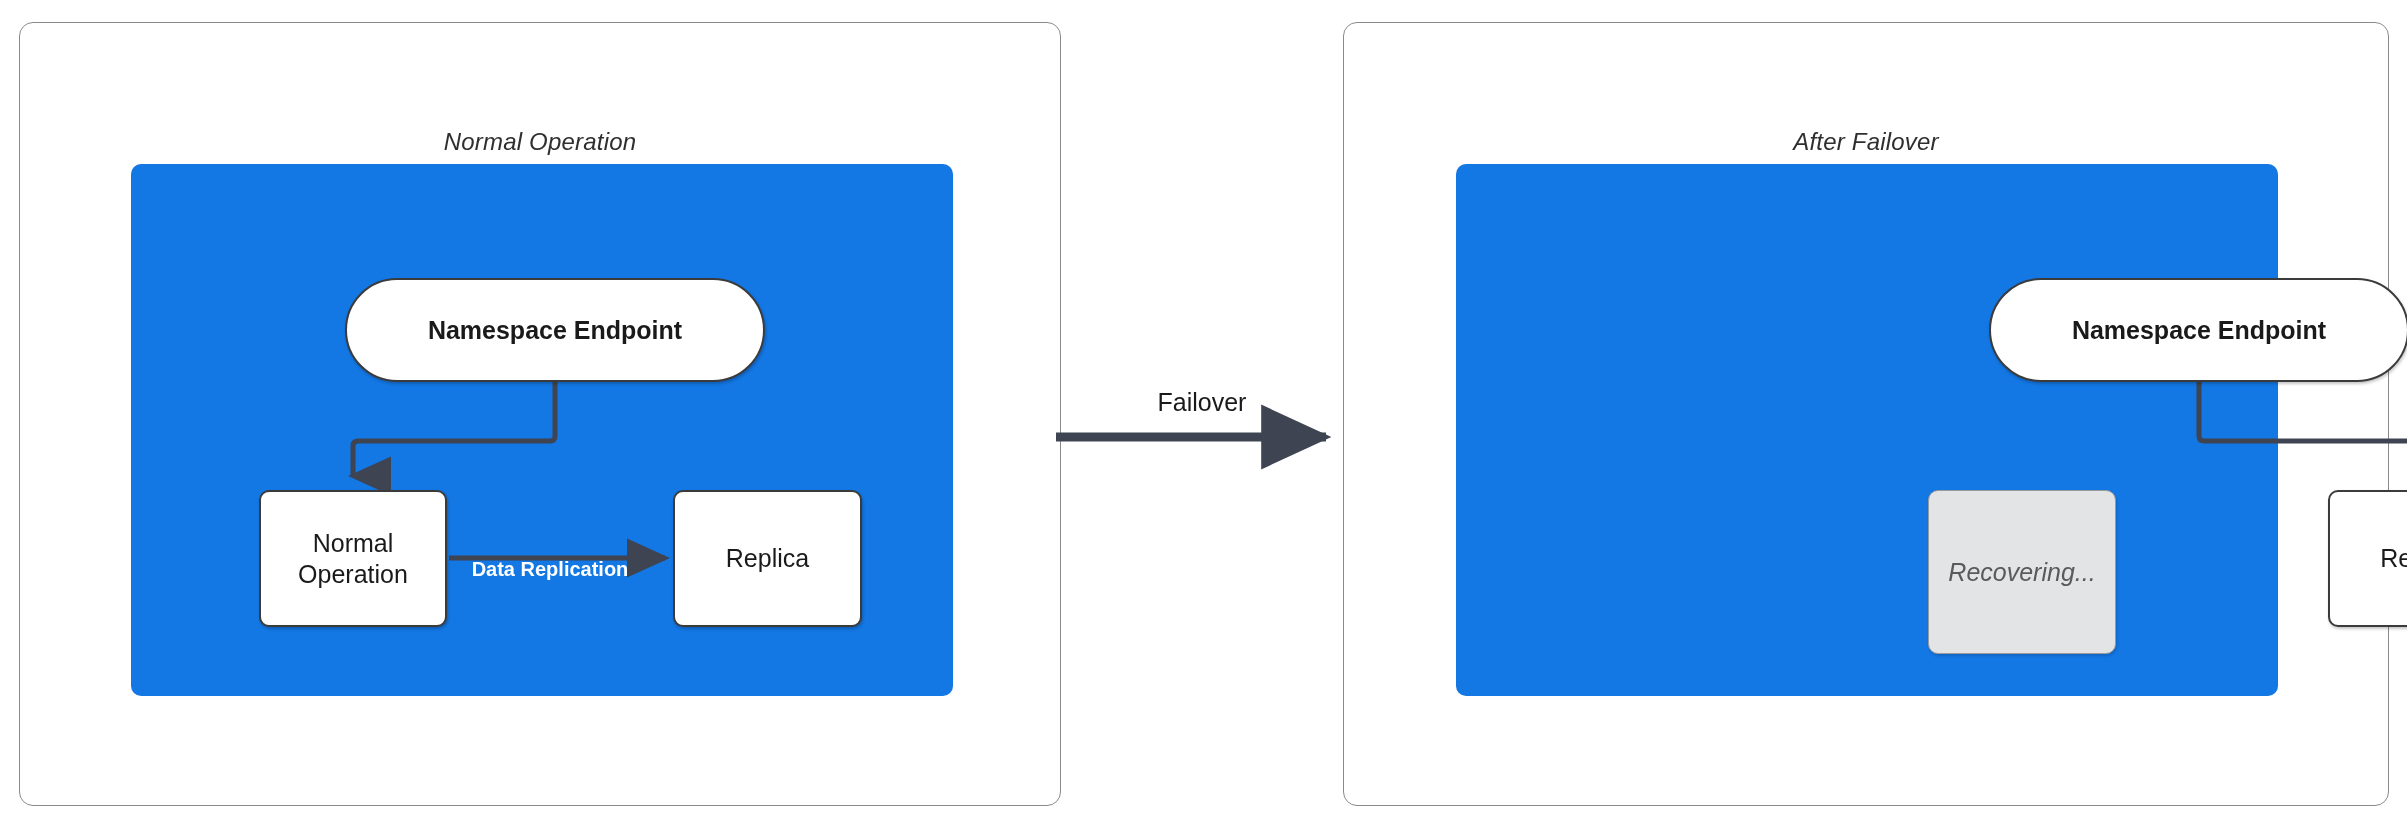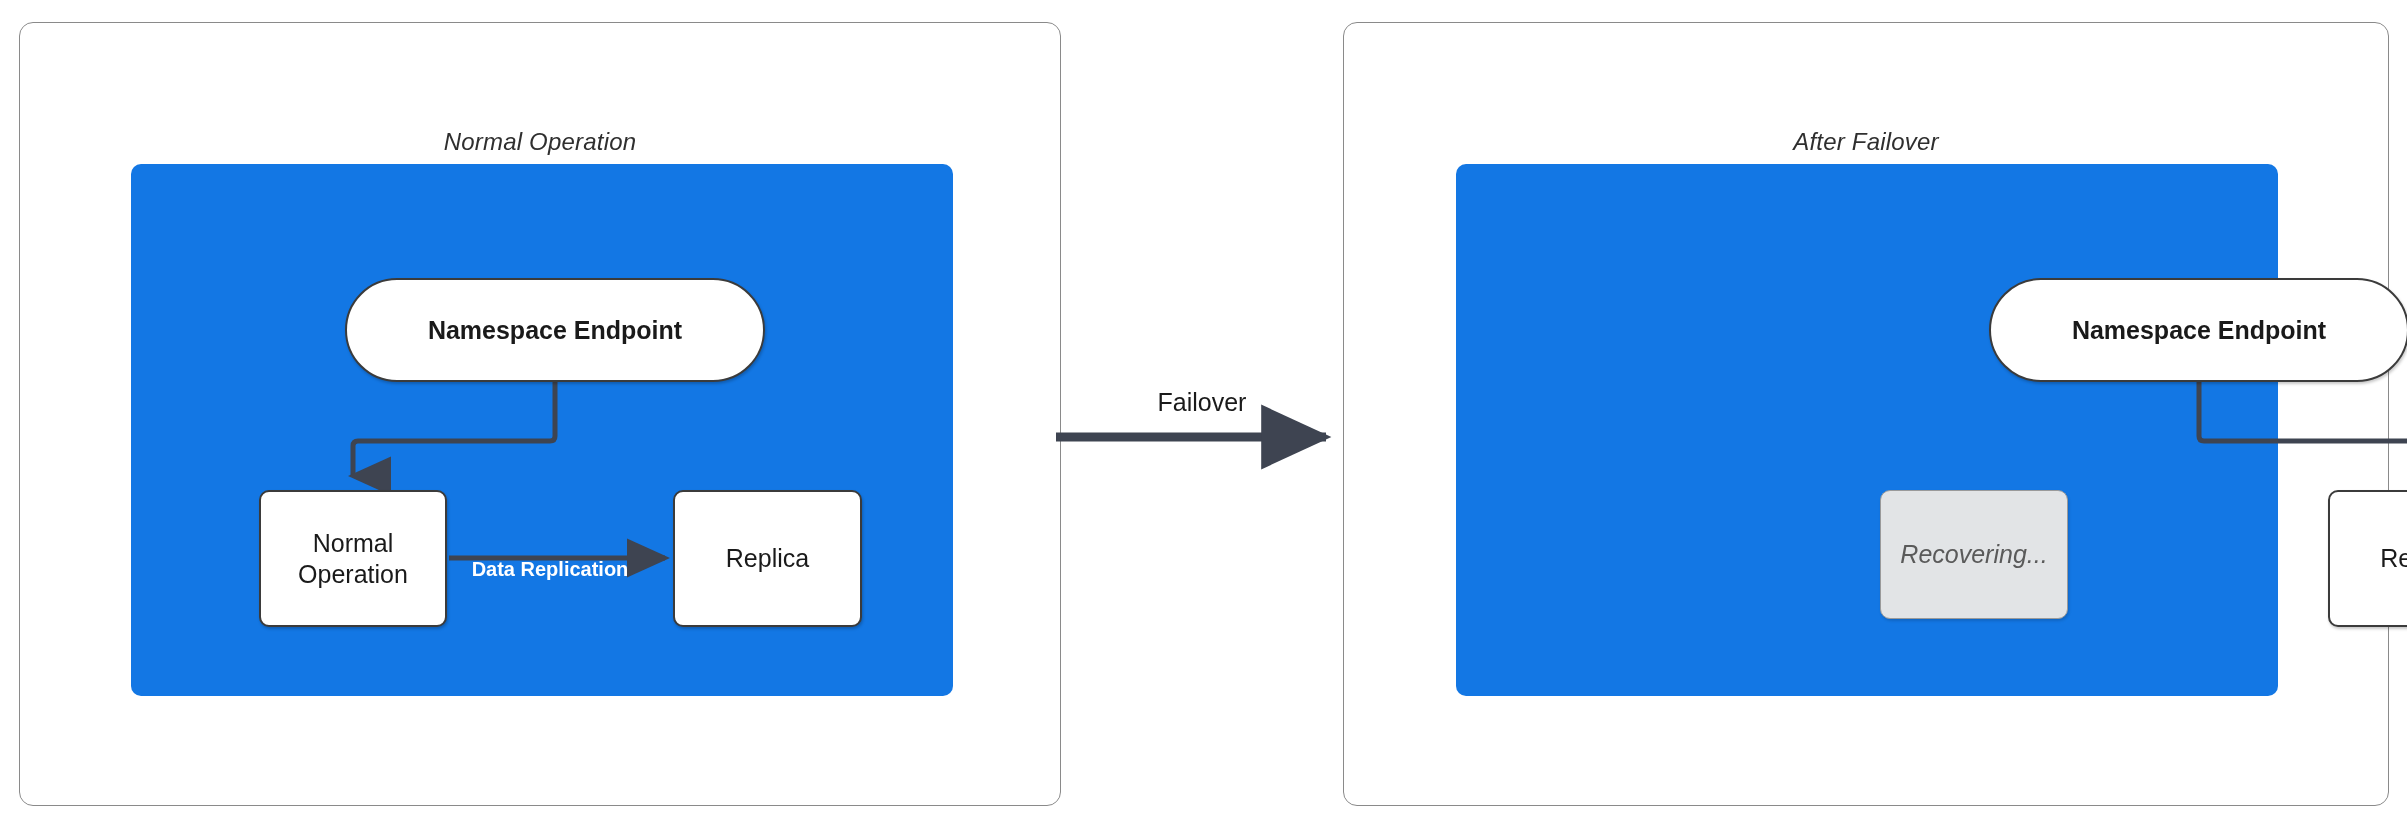--- a/index.html
+++ b/index.html
@@ -84,21 +84,21 @@
     font-style: italic;
     box-shadow: 1px 2px 3px rgba(0,0,0,0.15);
   }
 
   
   #node-endpoint-left  { left: 214px; top: 114px; width: 420px; height: 104px; }
   #node-primary        { left: 128px; top: 326px; width: 188px; height: 137px; }
   #node-replica-left   { left: 542px; top: 326px; width: 189px; height: 137px; }
 
   #node-endpoint-right { left: 533px; top: 114px; width: 420px; height: 104px; }
-  #node-recovering     { left: 424px; top: 326px; width: 188px; height: 129px; }
+  #node-recovering     { left: 472px; top: 326px; width: 188px; height: 164px; }
   #node-replica-right  { left: 872px; top: 326px; width: 188px; height: 137px; }
 
   
   .edges {
     position: absolute;
     left: 0; top: 0;
     width: 100%; height: 100%;
     overflow: visible;
     pointer-events: none;
   }

